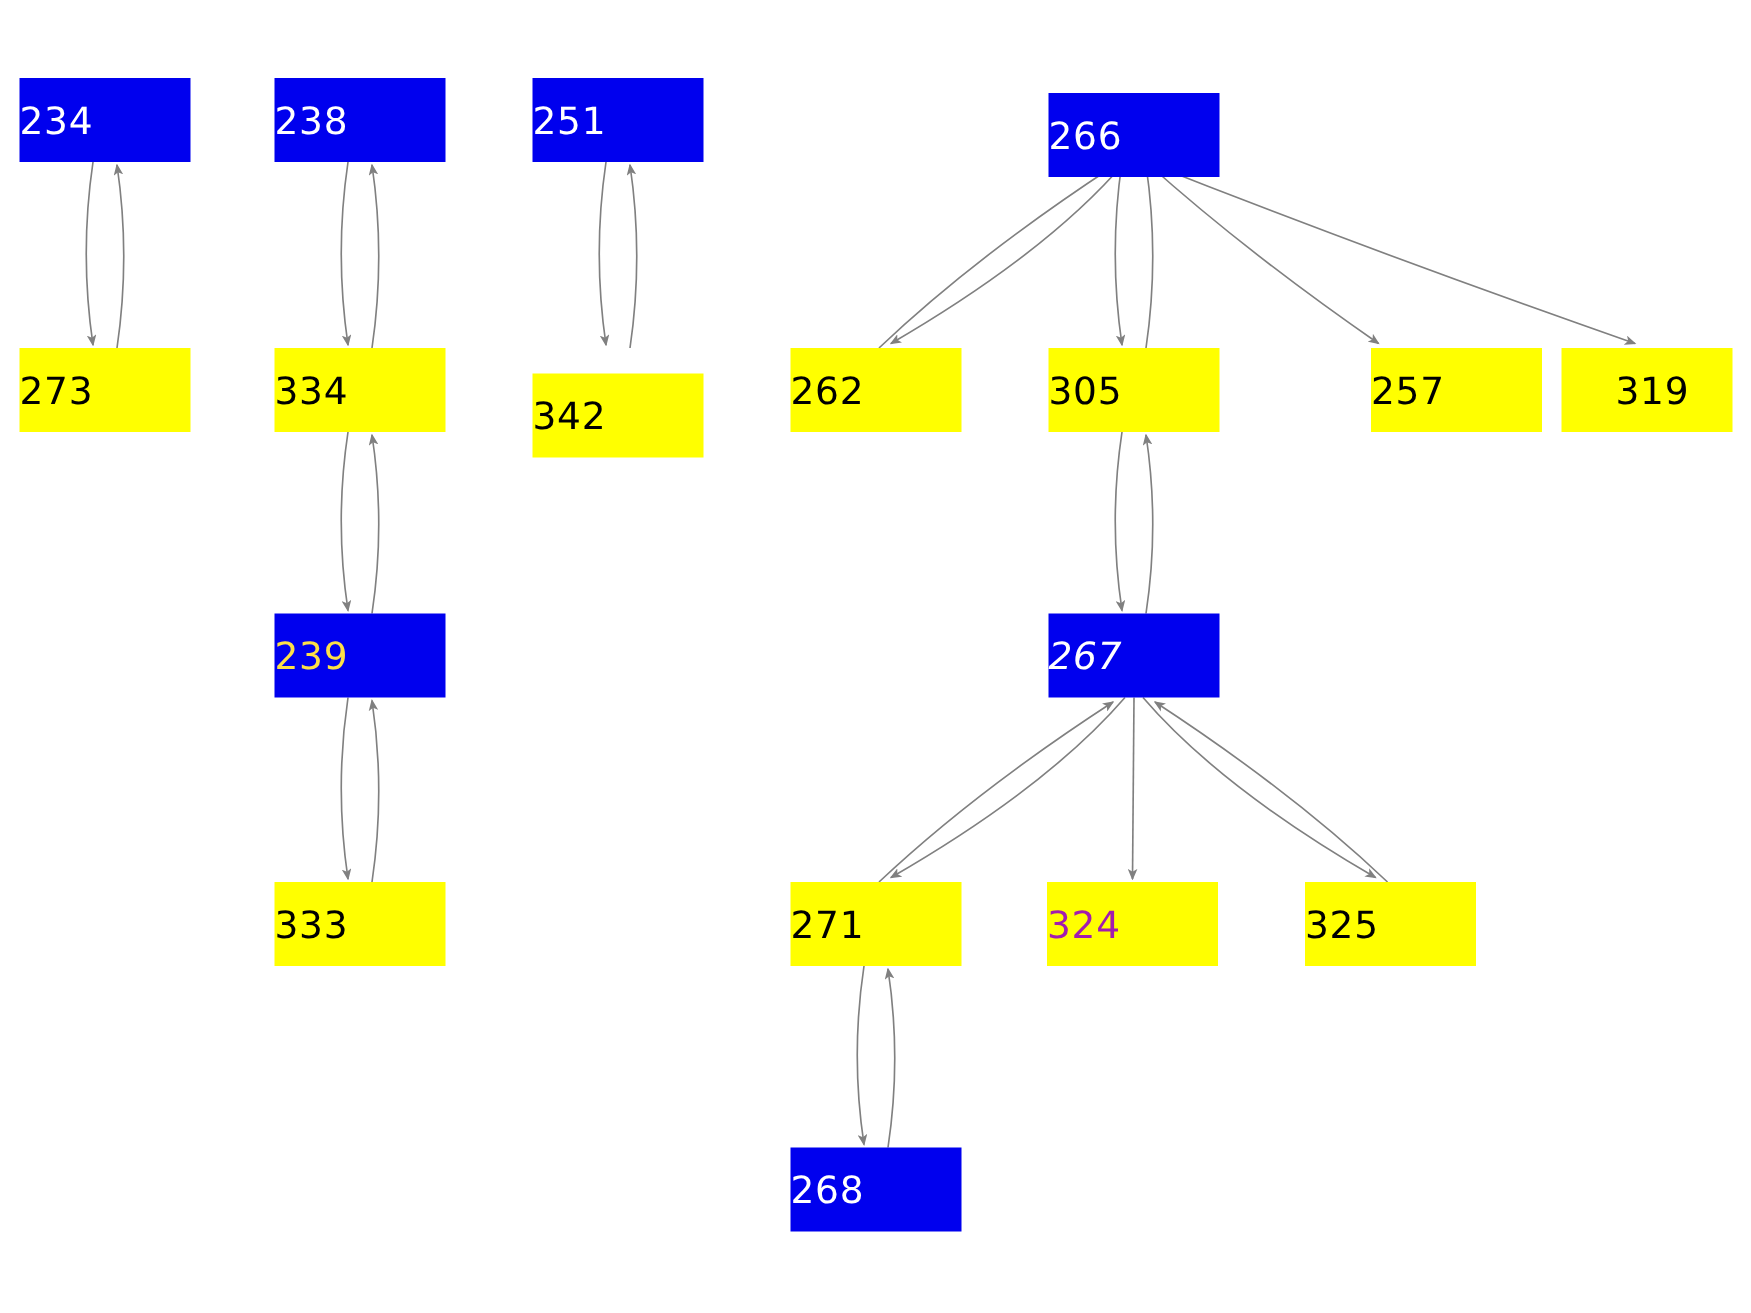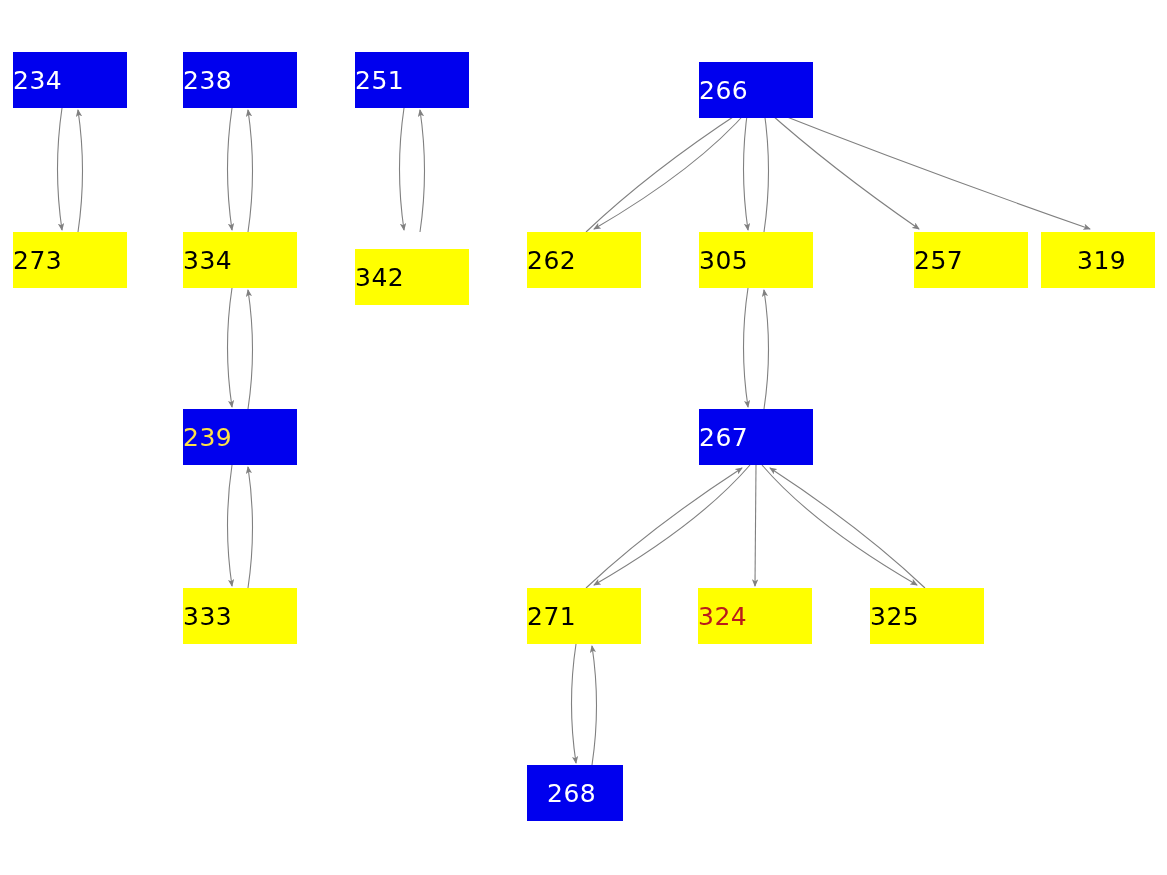--- a/index.html
+++ b/index.html
@@ -114,32 +114,32 @@
       </div>
       <div class="node yellow" style="left: 914px; top: 232px; width: 114px; height: 56px; background: rgb(255, 255, 0); color: rgb(0, 0, 0);">
         <span class="node-label">257</span>
       </div>
       <div class="node yellow" style="left: 1041px; top: 232px; width: 114px; height: 56px; background: rgb(255, 255, 0); color: rgb(0, 0, 0); padding-left: 36px;">
         <span class="node-label">319</span>
       </div>
       <div class="node blue" style="left: 183px; top: 409px; width: 114px; height: 56px; background: rgb(0, 0, 238); color: #fde047;">
         <span class="node-label">239</span>
       </div>
-      <div class="node blue" style="left: 699px; top: 409px; width: 114px; height: 56px; background: rgb(0, 0, 238); color: rgb(255, 255, 255);">
+      <div class="node blue" style="left: 699px; top: 409px; width: 114px; height: 56px; background: rgb(0, 0, 238); color: rgb(255, 255, 255); font-style: italic;">
         <span class="node-label">267</span>
       </div>
       <div class="node yellow" style="left: 183px; top: 588px; width: 114px; height: 56px; background: rgb(255, 255, 0); color: rgb(0, 0, 0);">
         <span class="node-label">333</span>
       </div>
       <div class="node yellow" style="left: 527px; top: 588px; width: 114px; height: 56px; background: rgb(255, 255, 0); color: rgb(0, 0, 0);">
         <span class="node-label">271</span>
       </div>
-      <div class="node yellow" style="left: 698px; top: 588px; width: 114px; height: 56px; background: rgb(255, 255, 0); color: #b91c1c;">
+      <div class="node yellow" style="left: 698px; top: 588px; width: 114px; height: 56px; background: rgb(255, 255, 0); color: #a21caf;">
         <span class="node-label">324</span>
       </div>
       <div class="node yellow" style="left: 870px; top: 588px; width: 114px; height: 56px; background: rgb(255, 255, 0); color: rgb(0, 0, 0);">
         <span class="node-label">325</span>
       </div>
-      <div class="node blue" style="left: 527px; top: 765px; width: 96px; height: 56px; background: rgb(0, 0, 238); color: rgb(255, 255, 255); padding-left: 20px;">
+      <div class="node blue" style="left: 527px; top: 765px; width: 114px; height: 56px; background: rgb(0, 0, 238); color: rgb(255, 255, 255);">
         <span class="node-label">268</span>
       </div>
     </div>
 </div>
 
 </body></html>

